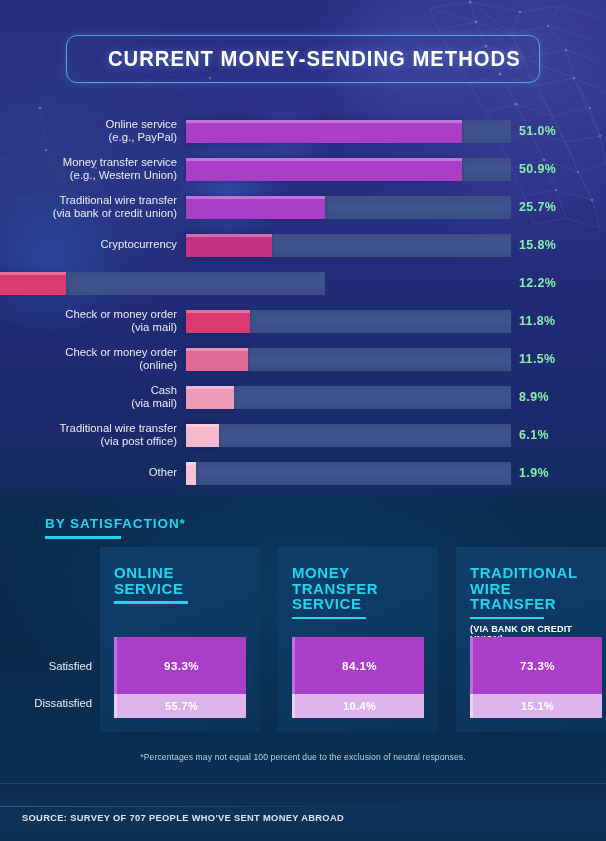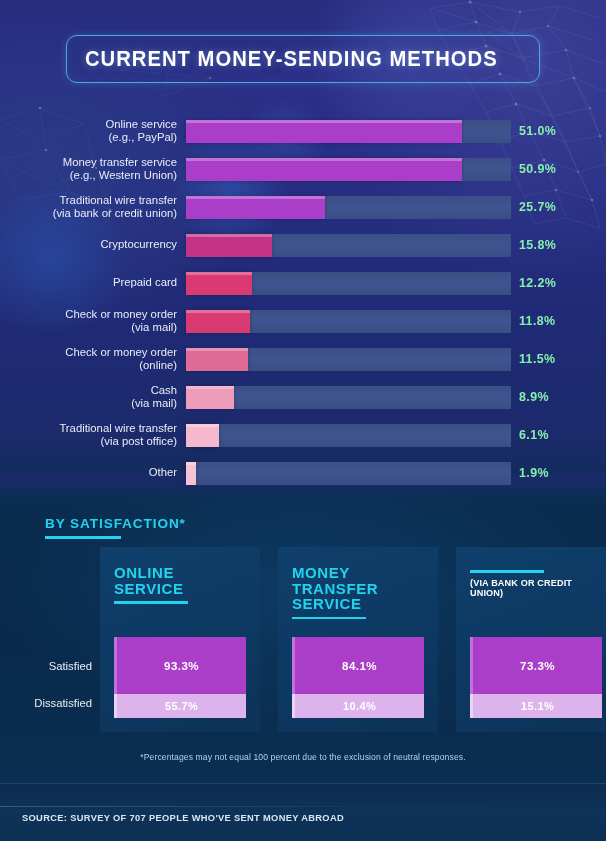--- a/index.html
+++ b/index.html
@@ -52,21 +52,21 @@
         background:radial-gradient(circle, rgba(45,115,220,.28) 0%, rgba(45,115,220,0) 70%); }
   .g3 { left:240px; top:95px; width:90px; height:90px;
         background:radial-gradient(circle, rgba(80,120,220,.22) 0%, rgba(80,120,220,0) 70%); }
   .g4 { left:300px; top:-30px; width:200px; height:170px;
         background:radial-gradient(circle, rgba(90,110,215,.20) 0%, rgba(90,110,215,0) 70%); }
 
   
   .title-box {
     position:absolute; left:66px; top:35px; width:474px; height:48px;
     border:1px solid #4fa8dd; border-radius:11px;
-    display:flex; align-items:center; justify-content:flex-start;
+    display:flex; align-items:center; justify-content:flex-end;
     box-shadow:0 0 9px rgba(79,168,221,.30), inset 0 0 16px rgba(70,140,220,.10);
   }
   .title-text {
     color:#ffffff;
     font-size:22px; font-weight:700;
     letter-spacing:1.1px;
     font-stretch:condensed;
     transform:scaleX(.92);
     white-space:nowrap;
     text-shadow:0 0 10px rgba(150,200,255,.45);
@@ -260,21 +260,20 @@
         <div class="pct">25.7%</div>
       </div>
       <div class="row">
         <div class="row-label">Cryptocurrency</div>
         <div class="track">
           <div class="fill" style="width: 26.3333%; background: linear-gradient(rgb(194, 51, 133) 0%, rgb(194, 51, 133) 100%);"></div>
         </div>
         <div class="pct">15.8%</div>
       </div>
       <div class="row">
-        <div class="row-label">Prepaid card</div>
         <div class="track">
           <div class="fill" style="width: 20.3333%; background: linear-gradient(rgb(217, 58, 114) 0%, rgb(217, 58, 114) 100%);"></div>
         </div>
         <div class="pct">12.2%</div>
       </div>
       <div class="row">
         <div class="row-label">Check or money order
 (via mail)</div>
         <div class="track">
           <div class="fill" style="width: 19.6667%; background: linear-gradient(rgb(217, 58, 114) 0%, rgb(217, 58, 114) 100%);"></div>
@@ -337,20 +336,22 @@
       <div class="card">
         <div class="card-title" style="white-space: pre-line;">MONEY TRANSFER
 SERVICE</div>
         <div class="card-rule"></div>
         <div class="stack">
           <div class="seg sat">84.1%</div>
           <div class="seg dis">10.4%</div>
         </div>
       </div>
       <div class="card">
+        <div class="card-title" style="white-space: pre-line;">TRADITIONAL WIRE
+TRANSFER</div>
         <div class="card-rule"></div>
         <div class="card-sub">(VIA BANK OR CREDIT UNION)</div>
         <div class="stack">
           <div class="seg sat">73.3%</div>
           <div class="seg dis">15.1%</div>
         </div>
       </div>
     </div>
 
   <div class="footnote">*Percentages may not equal 100 percent due to the exclusion of neutral responses.</div>

